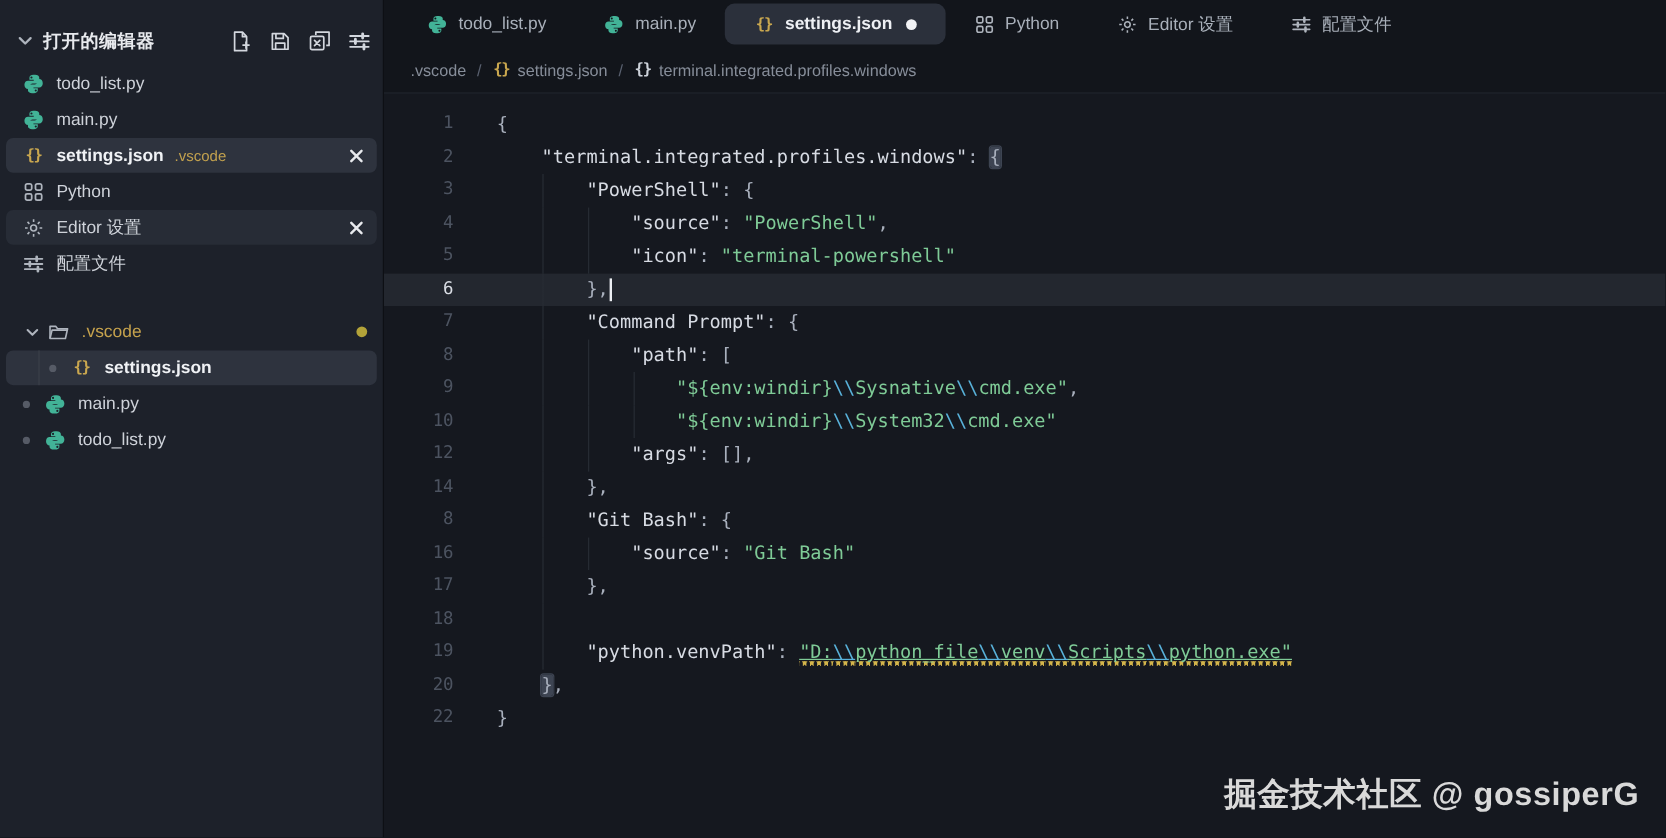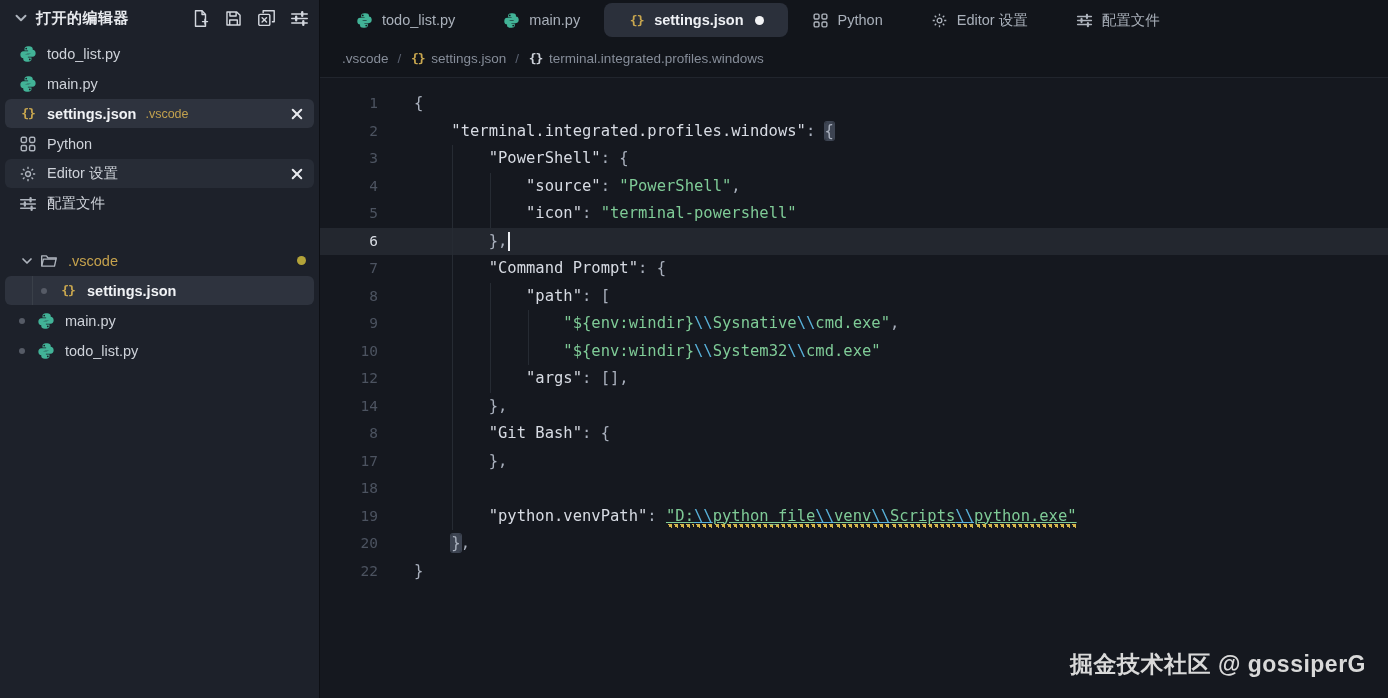--- a/index.html
+++ b/index.html
@@ -2,21 +2,21 @@
 <html><head>
 <meta charset="utf-8">
 <style>
   * { margin:0; padding:0; box-sizing:border-box; }
   html,body { width:1388px; height:698px; overflow:hidden; background:#15181f;
               font-family:"Liberation Sans", sans-serif; }
   .app { display:flex; width:1388px; height:698px; color:#cfd3da; }
 
   
   .sidebar { width:320px; min-width:320px; background:#1d212a; border-right:1px solid #0d0f14;
-             padding-top:2px; position:relative; }
+             padding-top:18px; position:relative; }
   .section-header { display:flex; align-items:center; height:32px; padding:0 10px 0 12px; }
   .section-header .chev { width:18px; height:18px; color:#aeb4bd; margin-right:6px; flex:0 0 auto; }
   .section-title { font-weight:bold; font-size:15px; color:#e8eaee; letter-spacing:.5px; }
   .header-actions { margin-left:auto; display:flex; gap:14px; align-items:center; }
   .header-actions .act { width:19px; height:19px; color:#d3d7de; cursor:pointer; }
   .oe-list, .file-list { padding:4px 0 0 0; }
   .row { display:flex; align-items:center; height:29px; margin:1px 5px; padding:0 8px 0 14px;
          border-radius:6px; font-size:14.5px; color:#ced2d9; position:relative; }
   .row.selected { background:#2e333e; }
   .row.hovered  { background:#272c36; }
@@ -78,21 +78,21 @@
   .tk.w { color:#a9b0bd; }
   .tk.hl { background:#3d4452; box-shadow:0 0 0 1px #3d4452; border-radius:2px; }
   .tk.sq { text-decoration:underline; padding-bottom:3px;
     background-image:
       linear-gradient(45deg, transparent 60%, #d4b54b 60%, #d4b54b 85%, transparent 85%),
       linear-gradient(315deg, transparent 60%, #d4b54b 60%, #d4b54b 85%, transparent 85%);
     background-repeat:repeat-x; background-size:6px 4px; background-position:0 100%,3px 100%; }
   .cursor { display:inline-block; width:2px; height:19px; background:#eceef2;
             vertical-align:middle; margin-left:1px; }
 
-  .watermark { position:absolute; right:22px; bottom:18px; font-size:23px; font-weight:600;
+  .watermark { position:absolute; right:22px; bottom:18px; font-size:27px; font-weight:600;
                color:#d9d9d9; letter-spacing:.5px; pointer-events:none; }
 </style>
 </head>
 <body>
 
 <div class="app">
 
   <aside class="sidebar">
     <div class="section-header">
       <span class="chev">
@@ -360,20 +360,24 @@
         </div>
         <div class="line">
           <span class="ln">14</span>
           <span class="code g1"><span class="tk w">        </span><span class="tk p">},</span></span>
         </div>
         <div class="line">
           <span class="ln">8</span>
           <span class="code g1"><span class="tk w">        </span><span class="tk k">"Git Bash"</span><span class="tk p">: </span><span class="tk p">{</span></span>
         </div>
         <div class="line">
+          <span class="ln">16</span>
+          <span class="code g2"><span class="tk w">            </span><span class="tk k">"source"</span><span class="tk p">: </span><span class="tk s">"Git Bash"</span></span>
+        </div>
+        <div class="line">
           <span class="ln">17</span>
           <span class="code g1"><span class="tk w">        </span><span class="tk p">},</span></span>
         </div>
         <div class="line">
           <span class="ln">18</span>
           <span class="code g1"></span>
         </div>
         <div class="line">
           <span class="ln">19</span>
           <span class="code g1"><span class="tk w">        </span><span class="tk k">"python.venvPath"</span><span class="tk p">: </span><span class="tk s sq">"D:</span><span class="tk e sq">\\</span><span class="tk s sq">python_file</span><span class="tk e sq">\\</span><span class="tk s sq">venv</span><span class="tk e sq">\\</span><span class="tk s sq">Scripts</span><span class="tk e sq">\\</span><span class="tk s sq">python.exe"</span></span>

